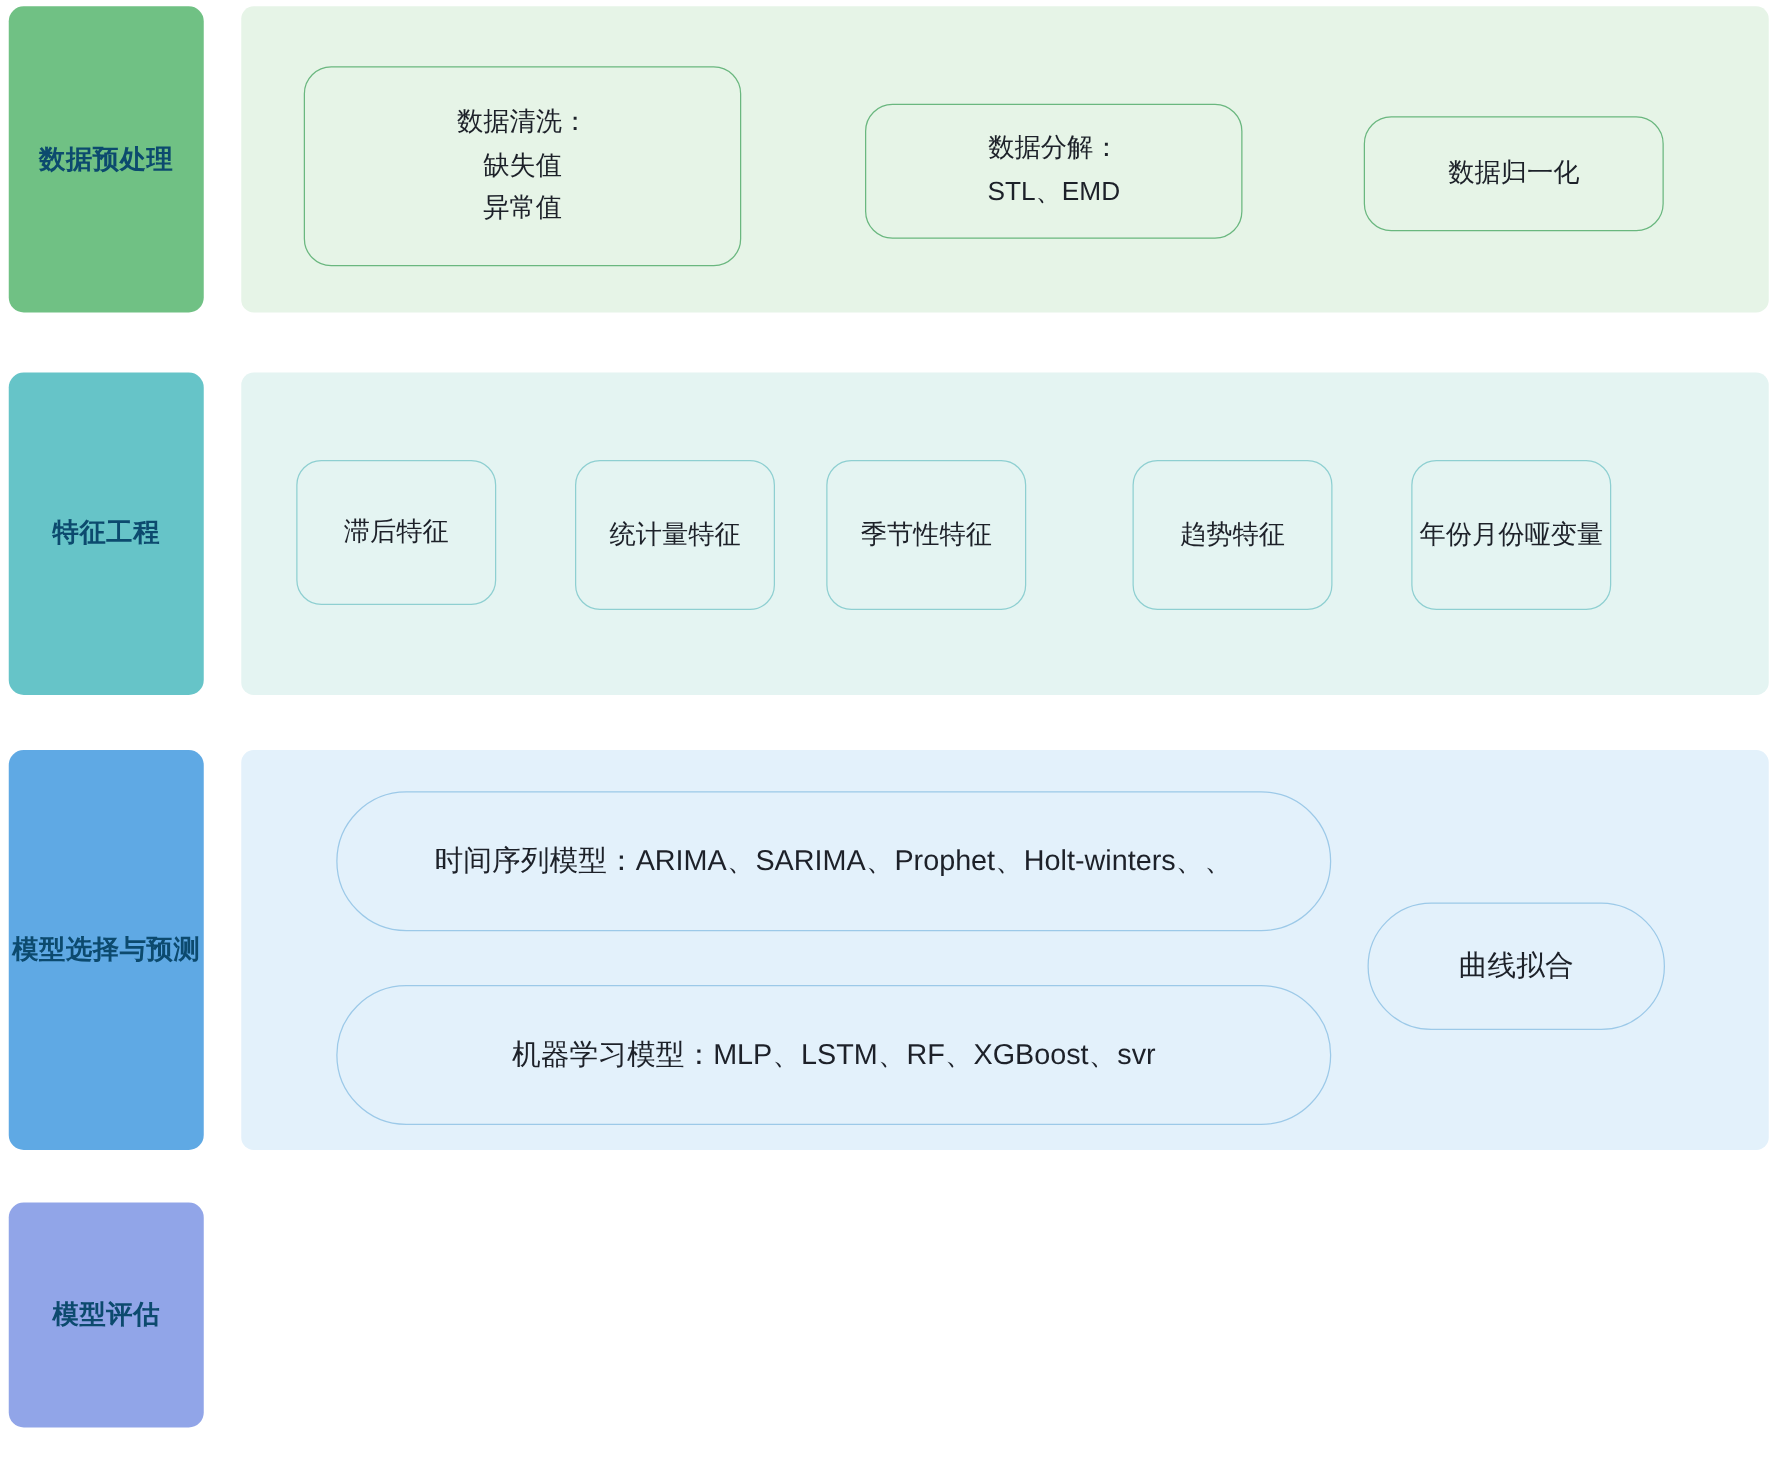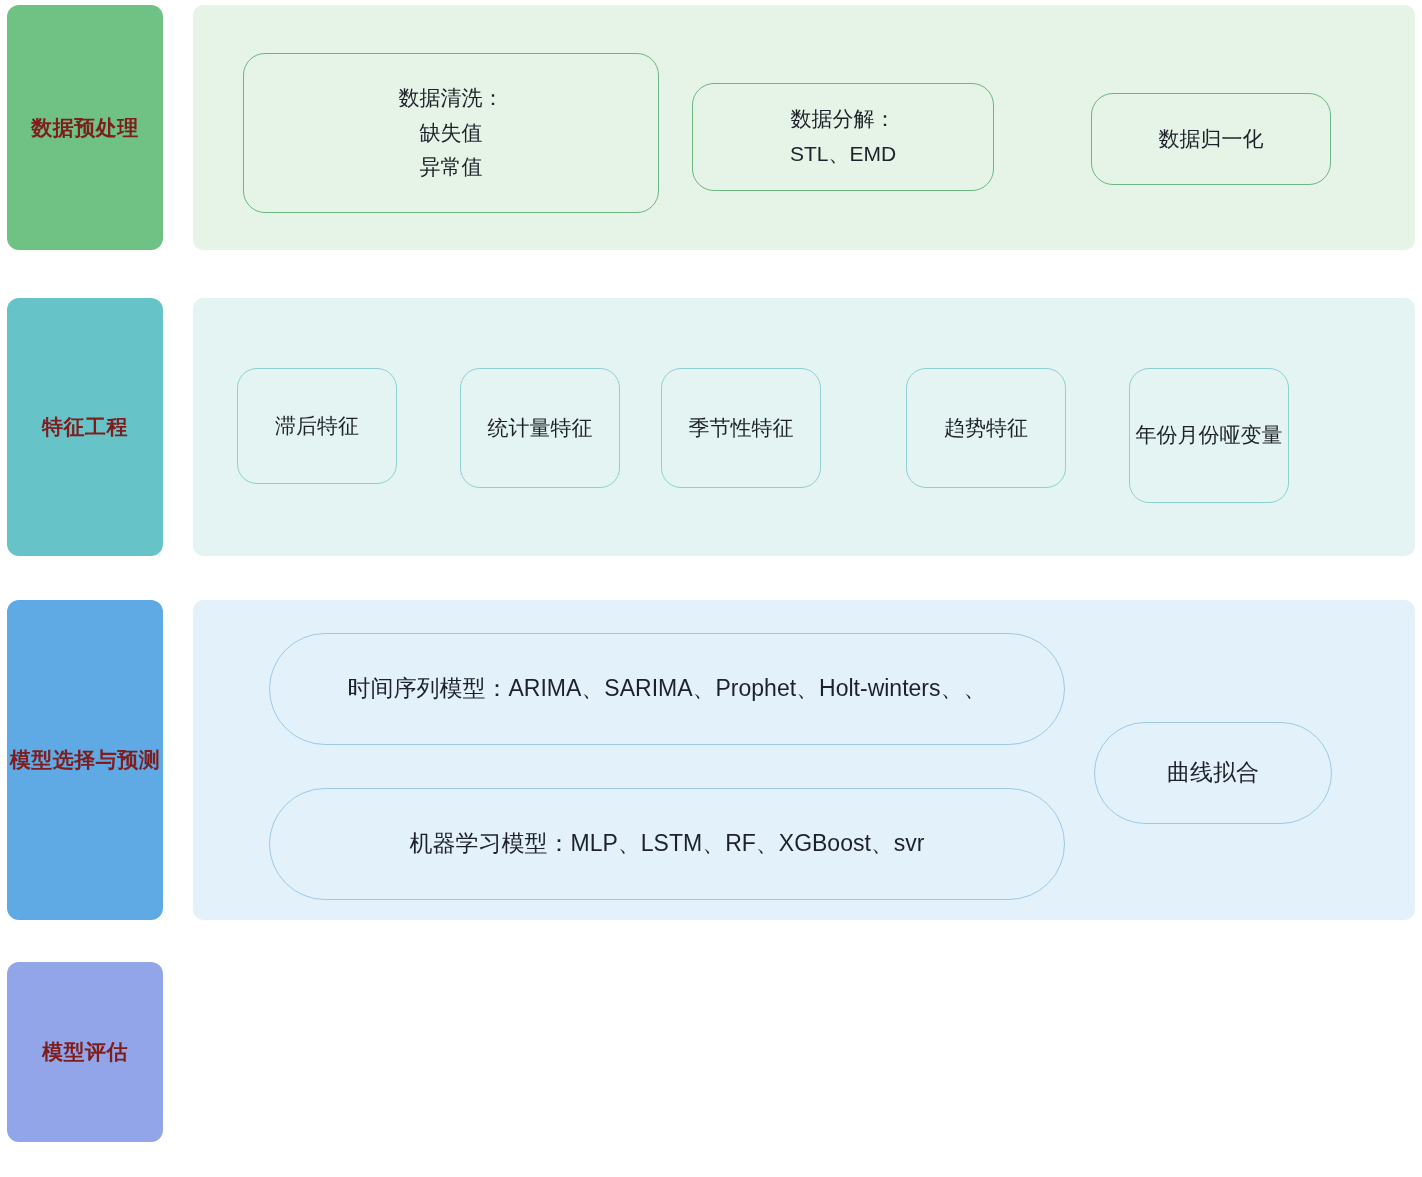--- a/index.html
+++ b/index.html
@@ -18,21 +18,21 @@
 
   .row {
     position: absolute;
     display: flex;
     align-items: stretch;
   }
 
   .stage-label {
     flex: 0 0 156px;
     border-radius: 12px;
-    color: #7f1d1d;
+    color: #0c4a6e;
     font-weight: bold;
     font-size: 21px;
     line-height: 1.5;
     display: flex;
     align-items: center;
     justify-content: center;
     text-align: center;
     letter-spacing: 0.5px;
   }
 
@@ -58,34 +58,34 @@
     border-style: solid;
     background: transparent;
   }
   .card span { display: block; width: 100%; }
 
   
   #row-preprocessing { left: 7px; top: 5px; width: 1415px; height: 245px; }
   #row-preprocessing .stage-label { background: #70c184; }
   #row-preprocessing .panel { background: #e6f4e7; }
   #row-preprocessing .card { border-color: #6ab77f; border-radius: 22px; }
-  #card-data-cleaning { left: 50px;  top: 48px; width: 416px; height: 160px; border-radius: 26px; }
+  #card-data-cleaning { left: 50px;  top: 48px; width: 350px; height: 160px; border-radius: 26px; }
   #card-decomposition { left: 499px; top: 78px; width: 302px; height: 108px; }
   #card-normalization { left: 898px; top: 88px; width: 240px; height: 92px;  border-radius: 20px; }
 
   
   #row-feature { left: 7px; top: 298px; width: 1415px; height: 258px; }
   #row-feature .stage-label { background: #66c4c8; }
   #row-feature .panel { background: #e4f4f2; }
   #row-feature .card { border-color: #8ecfd1; border-radius: 20px; }
   #row-feature .card.f0 { left: 44px;  top: 70px; width: 160px; height: 116px; }
   #row-feature .card.f1 { left: 267px; top: 70px; width: 160px; height: 120px; }
   #row-feature .card.f2 { left: 468px; top: 70px; width: 160px; height: 120px; }
   #row-feature .card.f3 { left: 713px; top: 70px; width: 160px; height: 120px; }
-  #row-feature .card.f4 { left: 936px; top: 70px; width: 160px; height: 135px; }
+  #row-feature .card.f4 { left: 936px; top: 70px; width: 160px; height: 120px; }
 
   
   #row-model { left: 7px; top: 600px; width: 1415px; height: 320px; }
   #row-model .stage-label { background: #5fa9e4; }
   #row-model .panel { background: #e3f1fb; }
   #row-model .card { border-color: #9cc9e8; border-radius: 70px; font-size: 23px; }
   #card-timeseries { left: 76px;  top: 33px;  width: 796px; height: 112px; text-align: center; }
   #card-ml         { left: 76px;  top: 188px; width: 796px; height: 112px; }
   #card-curvefit   { left: 901px; top: 122px; width: 238px; height: 102px; border-radius: 26px; font-size: 21px; }
 

